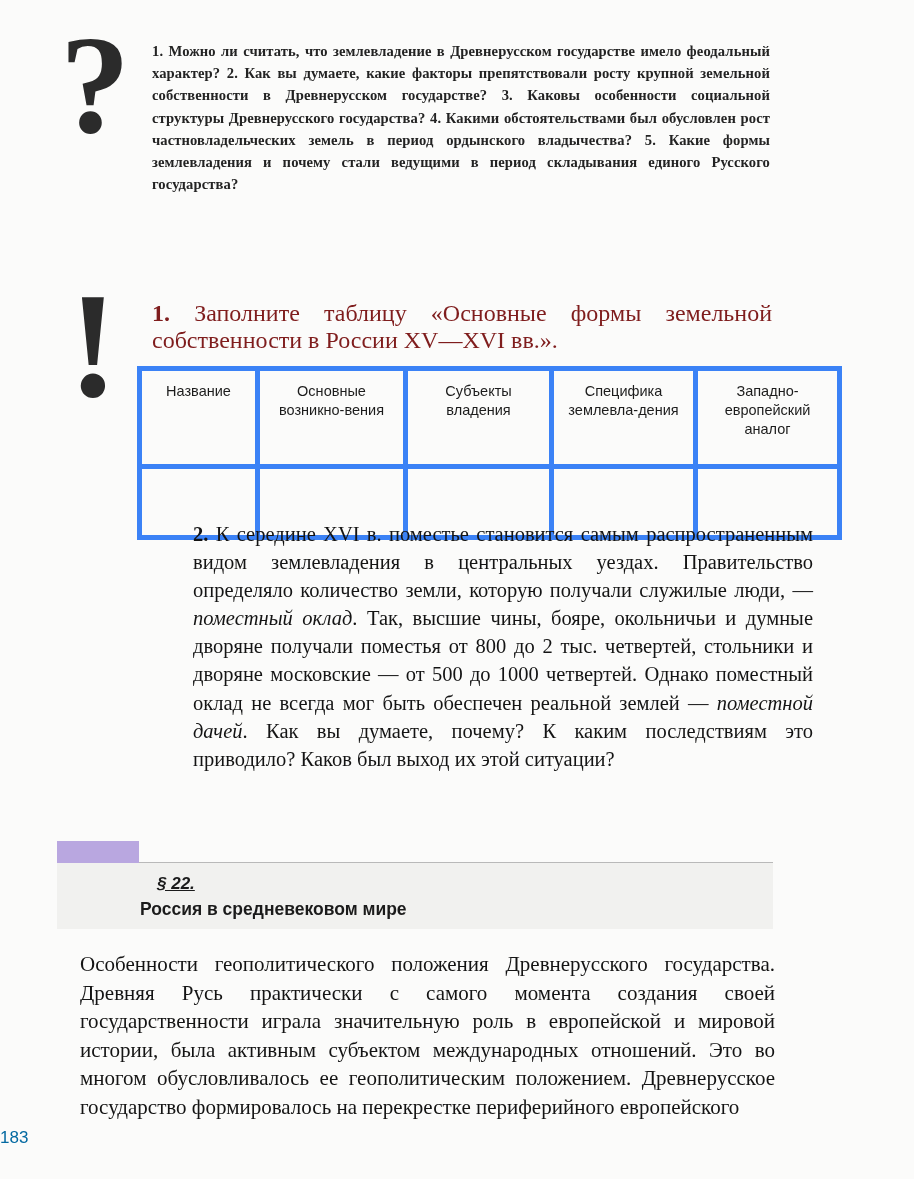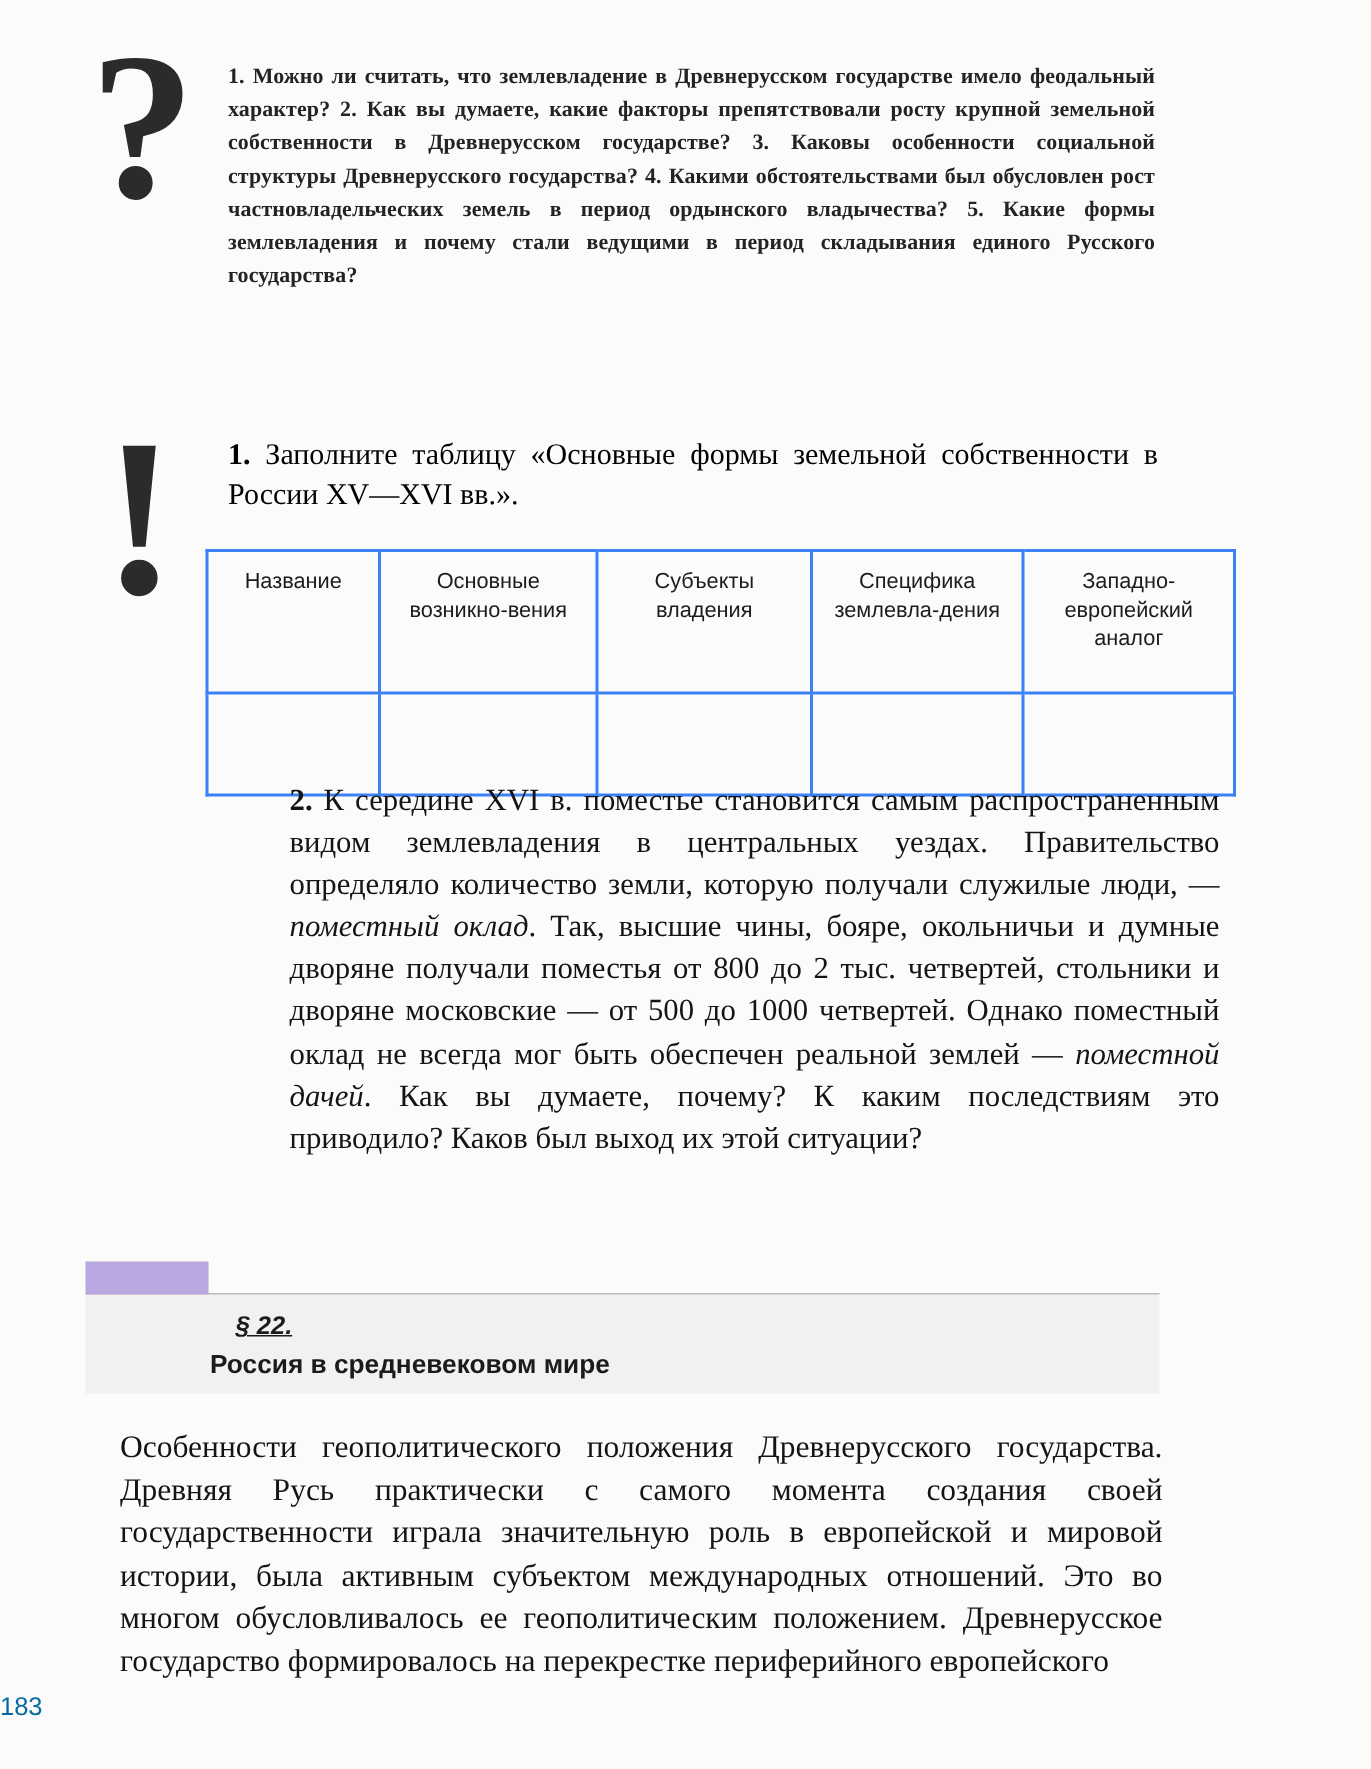--- a/index.html
+++ b/index.html
@@ -58,40 +58,40 @@
     text-align: justify;
     color: #232323;
     font-weight: 600;
     letter-spacing: 0.1px;
   }
 
   
   .task1 {
     position: absolute;
     left: 152px;
-    top: 290px;
+    top: 300px;
     width: 620px;
-    font-size: 20px;
+    font-size: 24px;
     line-height: 27px;
     text-align: justify;
-    color: #000000;
+    color: #7f1d1d;
   }
   .task1 b { font-weight: 700; }
 
   
   .tbl {
     position: absolute;
     left: 137px;
     top: 366px;
     width: 635px;
     border-collapse: collapse;
     table-layout: fixed;
   }
   .tbl td {
-    border: 2px solid #3b82f6;
+    border: 5px solid #3b82f6;
     font-family: "Liberation Sans", sans-serif;
     font-size: 14.5px;
     line-height: 19px;
     text-align: center;
     vertical-align: top;
     padding: 11px 4px 10px 4px;
     color: #1c1c1c;
   }
   .tbl tr.head td { height: 72px; }
   .tbl tr.empty td { height: 45px; }

